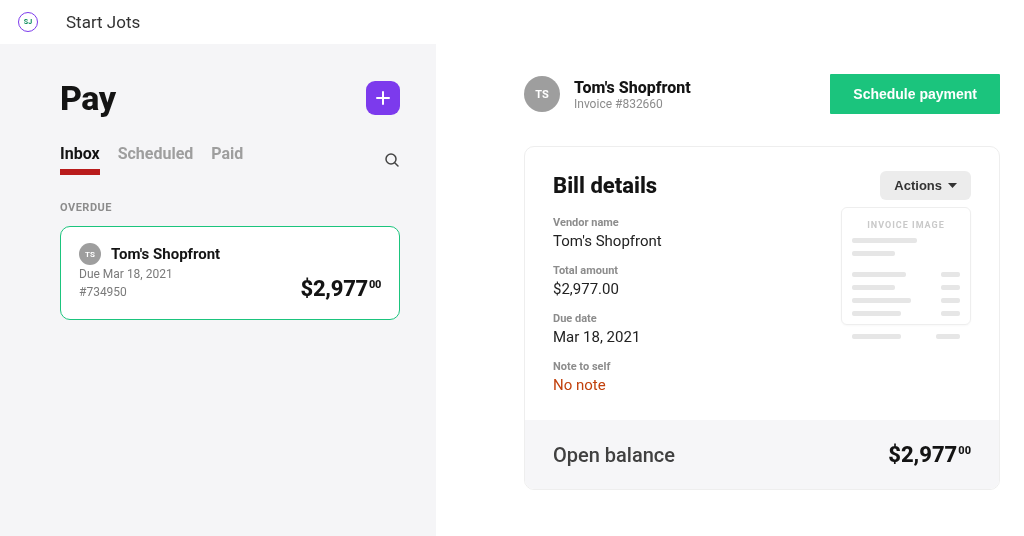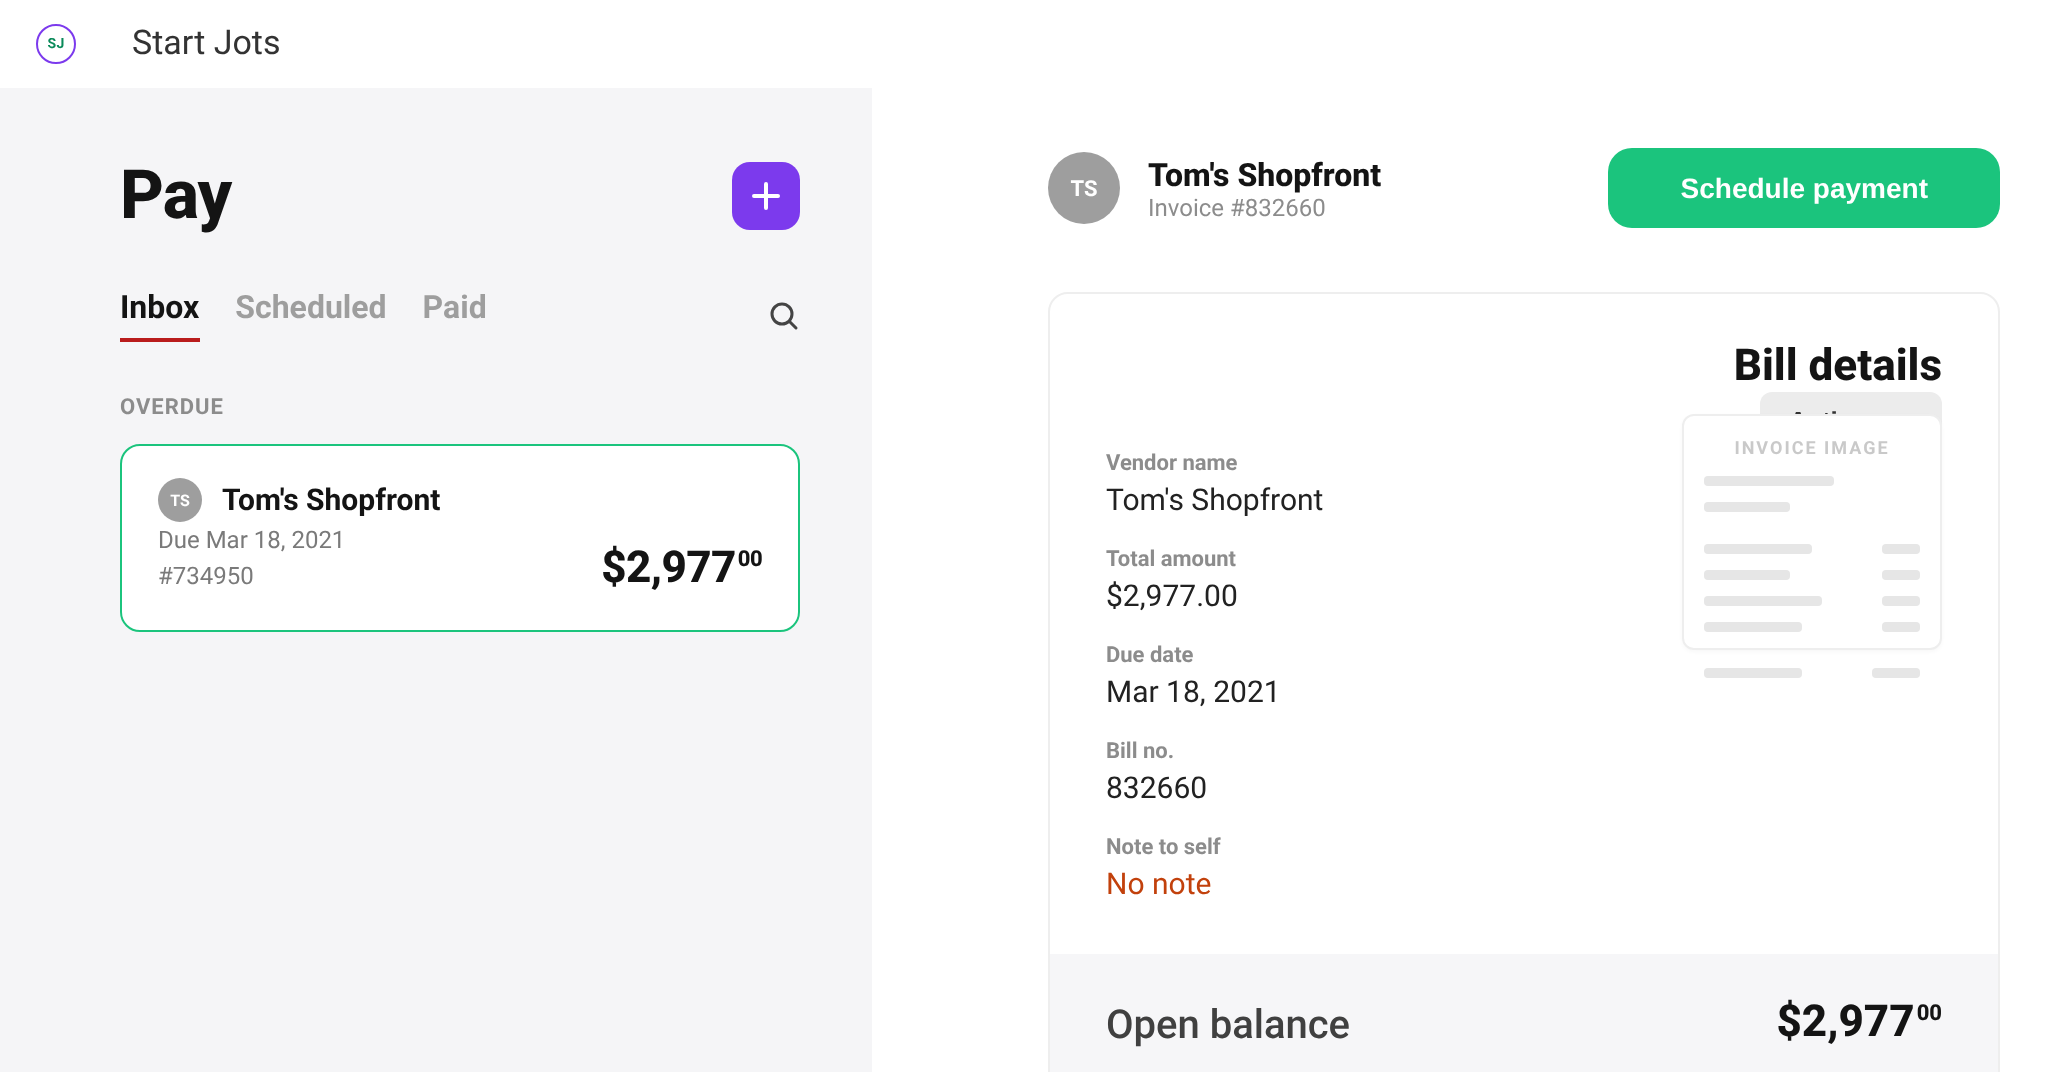--- a/index.html
+++ b/index.html
@@ -28,21 +28,21 @@
   .pay-header { display:flex; align-items:center; justify-content:space-between; }
   .pay-title { font-size:34px; font-weight:800; letter-spacing:-0.5px; }
   .plus-btn {
     width:34px; height:34px; border-radius:9px; background:#7c3aed;
     display:flex; align-items:center; justify-content:center; color:#fff;
     cursor:pointer;
   }
   .tabs-row { display:flex; align-items:center; margin-top:26px; justify-content:space-between; }
   .tabs { display:flex; gap:18px; }
   .tab { font-size:16px; font-weight:700; color:#9e9e9e; cursor:pointer; padding-bottom:6px; }
-  .tab.active { color:#141414; border-bottom:2px solid #b91c1c; }
+  .tab.active { color:#141414; border-bottom:6px solid #b91c1c; }
   .search-icon { color:#555; cursor:pointer; }
   .section-label {
     margin-top:26px; font-size:11px; letter-spacing:0.5px; color:#8c8c8c; font-weight:700;
   }
   .bill-card {
     margin-top:12px; border:1.5px solid #1bc47d; border-radius:10px; background:#fff;
     padding:16px 18px 18px 18px; cursor:pointer;
   }
   .bill-card .row1 { display:flex; align-items:center; gap:10px; }
   .mini-avatar {
@@ -59,29 +59,29 @@
   
   .detail-header { display:flex; justify-content:space-between; align-items:center; }
   .vendor-block { display:flex; gap:14px; align-items:center; }
   .vendor-avatar {
     width:36px; height:36px; border-radius:50%; background:#9e9e9e; color:#fff;
     display:flex; align-items:center; justify-content:center; font-size:11px; font-weight:700;
   }
   .vendor-title { font-size:16px; font-weight:800; }
   .vendor-sub { font-size:12px; color:#8c8c8c; }
   .schedule-btn {
-    background:#1bc47d; color:#fff; border:none; border-radius:12px;
-    padding:12px 36px; font-size:14px; font-weight:700; cursor:pointer;
+    background:#1bc47d; color:#fff; border:none; border-radius:1px;
+    padding:12px 23px; font-size:14px; font-weight:700; cursor:pointer;
   }
   
   .detail-card {
     margin-top:32px; border:1px solid #eee; border-radius:10px; overflow:hidden;
   }
   .detail-body { padding:24px 28px 12px 28px; position:relative;}
-  .detail-title-row { display:flex; justify-content:space-between; align-items:flex-end; flex-direction:column;}
+  .detail-title-row { display:flex; justify-content:space-between; align-items:center; margin-bottom:16px;}
   .detail-title { font-size:22px; font-weight:800; }
   .actions-btn {
     background:#ececec; border:none; border-radius:6px; padding:7px 14px;
     font-size:13px; font-weight:600; color:#333; display:flex; align-items:center; gap:6px;
     cursor:pointer;
   }
   .field { margin-bottom:14px; }
   .field-label { font-size:11px; color:#8c8c8c; font-weight:700; margin-bottom:3px;}
   .field-value { font-size:15px; color:#222; }
   .field-value.muted { color:#c2410c; }
@@ -187,24 +187,20 @@
         </div>
         <div class="field">
           <div class="field-label">Total amount</div>
           <div class="field-value">$2,977.00</div>
         </div>
         <div class="field">
           <div class="field-label">Due date</div>
           <div class="field-value">Mar 18, 2021</div>
         </div>
         <div class="field">
-          <div class="field-label">Bill no.</div>
-          <div class="field-value">832660</div>
-        </div>
-        <div class="field">
           <div class="field-label">Note to self</div>
           <div class="field-value muted">No note</div>
         </div>
 
         <div class="invoice-thumb">
           <div class="thumb-title">INVOICE IMAGE</div>
           <div class="skl md"></div>
           <div class="skl sm"></div>
           <div style="height:8px"></div>
           <div class="skl-row">

